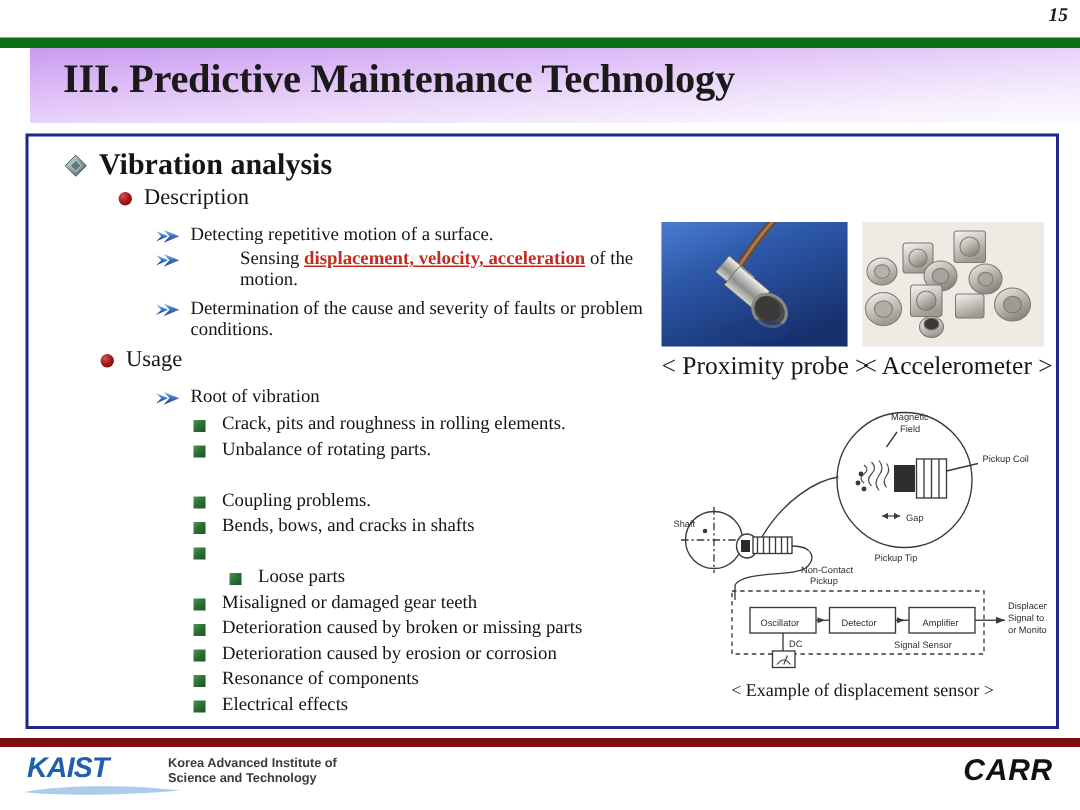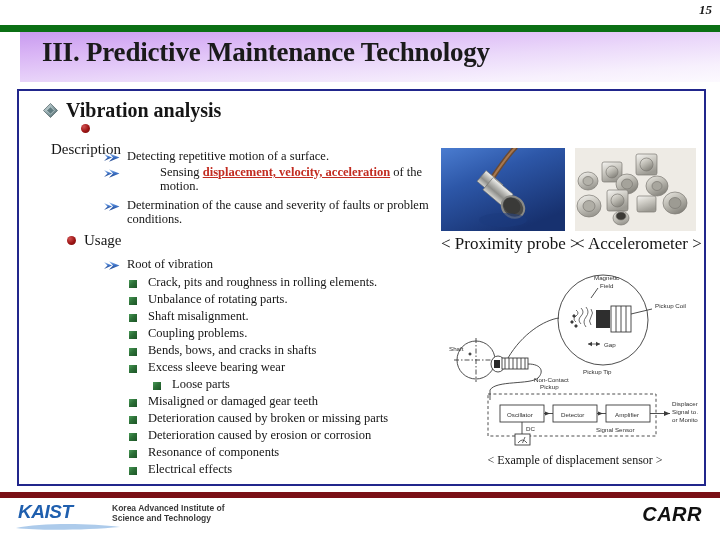--- a/index.html
+++ b/index.html
@@ -262,21 +262,21 @@
           <stop offset="45%" stop-color="#8fa7ab"></stop>
           <stop offset="100%" stop-color="#4a6165"></stop>
         </linearGradient>
       </defs>
       <polygon points="8,0.5 15.5,8 8,15.5 0.5,8" fill="url(#dgr)" stroke="#3f5255" stroke-width="0.7"></polygon>
       <polygon points="8,4 12,8 8,12 4,8" fill="#5f7b80" stroke="#dfe7e8" stroke-width="0.6"></polygon>
     </svg>
     <span class="l1-label">Vibration analysis</span>
   </div>
 
-  <div class="l2" style="left:32px; top:33px;flex-direction:column;">
+  <div class="l2" style="left:60px; top:33px;">
     <span class="dot-icon"></span>
     <span class="l2-label">Description</span>
   </div>
 
   <div class="l3" style="left:85px; top:58px; width:330px;">
     <svg class="arrow-icon" viewBox="0 0 16 11">
       <defs>
         <linearGradient id="agr" x1="0" y1="0" x2="0" y2="1">
           <stop offset="0%" stop-color="#9fc4f2"></stop>
           <stop offset="45%" stop-color="#3f74c8"></stop>
@@ -319,35 +319,30 @@
   </div>
 
   <div class="l4" style="left:110px; top:185px;">
     <span class="square-icon"></span>
     <span class="l4-label">Crack, pits and roughness in rolling elements.</span>
   </div>
   <div class="l4" style="left:110px; top:202px;">
     <span class="square-icon"></span>
     <span class="l4-label">Unbalance of rotating parts.</span>
   </div>
-  <div class="l4" style="left:110px; top:219px;">
-    <span class="square-icon"></span>
-    <span class="l4-label">Shaft misalignment.</span>
-  </div>
   <div class="l4" style="left:110px; top:236px;">
     <span class="square-icon"></span>
     <span class="l4-label">Coupling problems.</span>
   </div>
   <div class="l4" style="left:110px; top:253px;">
     <span class="square-icon"></span>
     <span class="l4-label">Bends, bows, and cracks in shafts</span>
   </div>
   <div class="l4" style="left:110px; top:270px;">
     <span class="square-icon"></span>
-    <span class="l4-label">Excess sleeve bearing wear</span>
   </div>
   <div class="l4" style="left:110px; top:287px;padding-left:24px;">
     <span class="square-icon"></span>
     <span class="l4-label">Loose parts</span>
   </div>
   <div class="l4" style="left:110px; top:304px;">
     <span class="square-icon"></span>
     <span class="l4-label">Misaligned or damaged gear teeth</span>
   </div>
   <div class="l4" style="left:110px; top:321px;">

